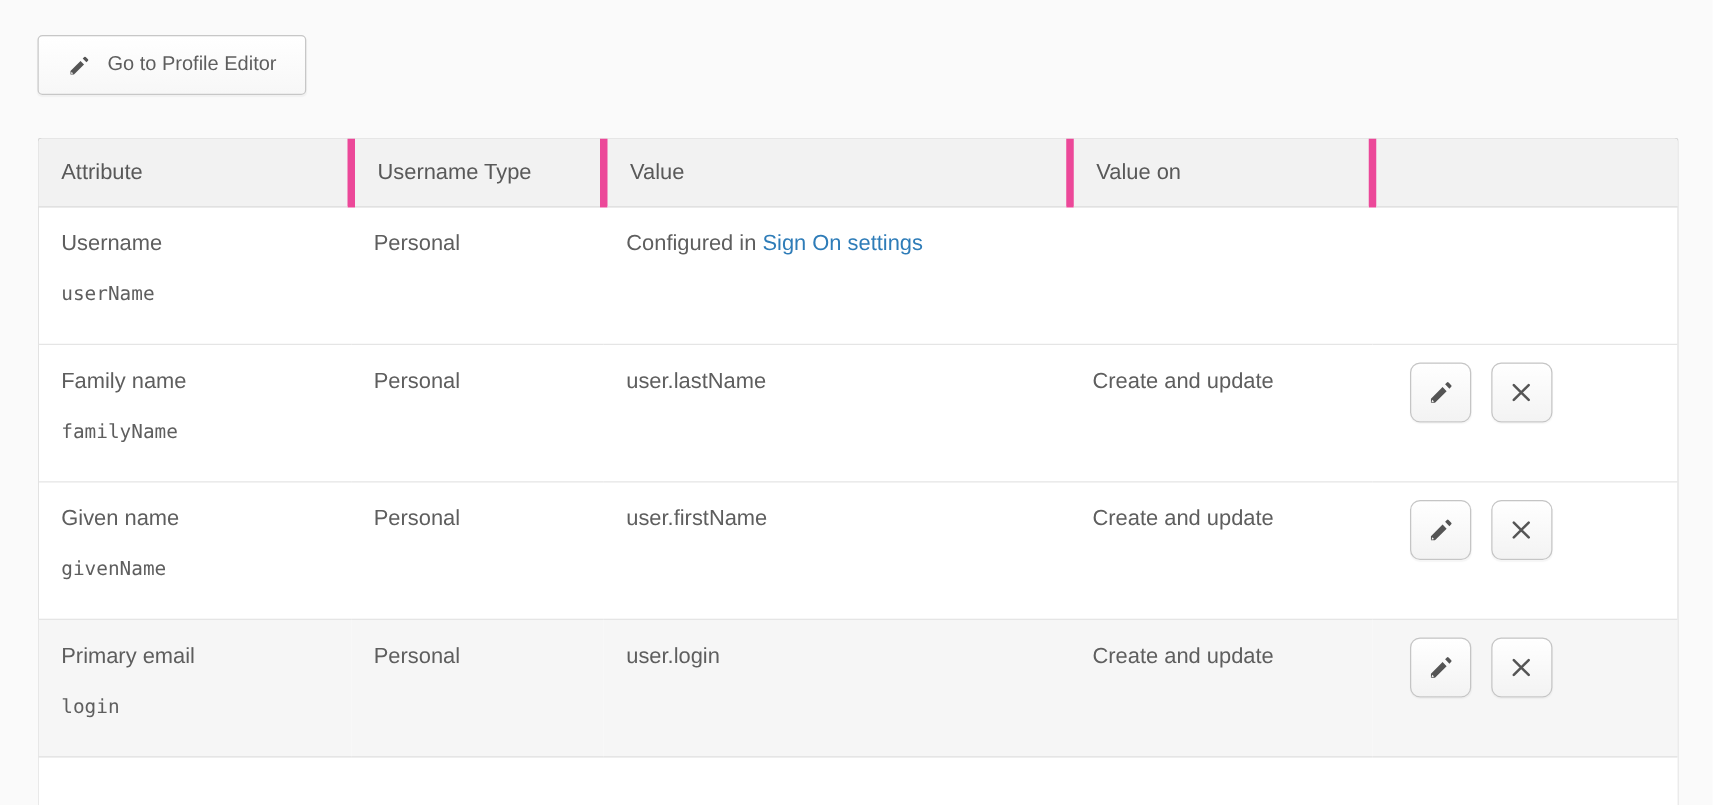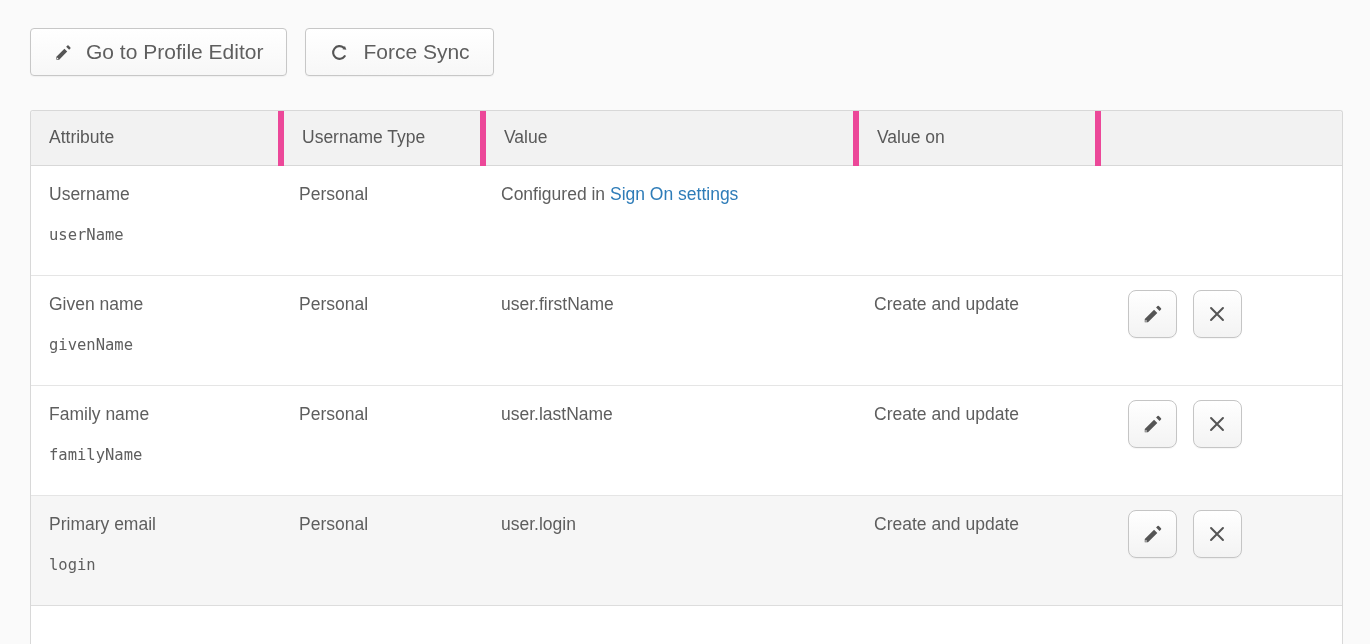--- a/index.html
+++ b/index.html
@@ -12,21 +12,21 @@
   }
 
   
   .toolbar { display: flex; gap: 18px; margin: 28px 0 0 30px; }
   .btn {
     display: inline-flex; align-items: center; gap: 13px;
     height: 48px; padding: 0 23px;
     background: linear-gradient(#ffffff, #f7f7f7);
     border: 1px solid #c7c7c7; border-radius: 4px;
     font-family: "Liberation Sans", sans-serif;
-    font-size: 21px; color: #5e5e5e; cursor: pointer;
+    font-size: 16px; color: #5e5e5e; cursor: pointer;
     box-shadow: 0 1px 1px rgba(0,0,0,0.04);
     white-space: nowrap;
   }
   .btn svg { flex: 0 0 auto; }
 
   
   .table-wrap {
     width: 1313px; margin: 34px 0 0 30px;
     background: #ffffff;
     border: 1px solid #d8d8d8; border-bottom: none;
@@ -81,29 +81,20 @@
 <body>
 
 <div class="toolbar">
   <button class="btn">
     <span style="display:inline-flex">
       <svg width="19" height="19" viewBox="0 0 24 24" fill="#555555">
           <path d="M3 17.46V21h3.54L16.7 10.84l-3.54-3.54L3 17.46zM3.6 20.4l.5-2.1 1.6 1.6-2.1.5zM20.71 7.04a1 1 0 0 0 0-1.41l-2.34-2.34a1 1 0 0 0-1.41 0l-1.59 1.59 3.75 3.75 1.59-1.59z"></path>
         </svg>
     </span>
     <span>Go to Profile Editor</span>
-  </button>
-  <button class="btn">
-    <span style="display:inline-flex">
-      <svg width="21" height="21" viewBox="0 0 24 24">
-        <path d="M16.7 6.4 A7.3 7.3 0 1 0 18.0 16.2" fill="none" stroke="#555555" stroke-width="2.4" stroke-linecap="round"></path>
-        <polygon points="19.9,8.9 15.4,8.3 18.2,4.5" fill="#555555"></polygon>
-      </svg>
-    </span>
-    <span>Force Sync</span>
   </button>
 </div>
 
 <div class="table-wrap">
   <table>
     <colgroup>
       <col style="width:250px">
         <col style="width:202px">
         <col style="width:373px">
         <col style="width:242px">
@@ -132,60 +123,60 @@
           <span>Configured in </span><a class="link">Sign On settings</a>
         </td>
         <td>
           <span></span>
         </td>
         <td class="actions-cell"></td>
       </tr>
 
       <tr>
         <td>
+          <div class="attr-primary">Family name</div>
+          <div class="attr-secondary">familyName</div>
+        </td>
+        <td>
+          <span>Personal</span>
+        </td>
+        <td>
+          <span>user.lastName</span>
+        </td>
+        <td>
+          <span>Create and update</span>
+        </td>
+        <td class="actions-cell">
+          <button class="icon-btn">
+            <span style="display:inline-flex">
+              <svg width="22" height="22" viewBox="0 0 24 24" fill="#555555">
+                  <path d="M3 17.46V21h3.54L16.7 10.84l-3.54-3.54L3 17.46zM3.6 20.4l.5-2.1 1.6 1.6-2.1.5zM20.71 7.04a1 1 0 0 0 0-1.41l-2.34-2.34a1 1 0 0 0-1.41 0l-1.59 1.59 3.75 3.75 1.59-1.59z"></path>
+                </svg>
+            </span>
+          </button>
+          <button class="icon-btn">
+            <span style="display:inline-flex">
+              <svg width="22" height="22" viewBox="0 0 24 24">
+                  <path d="M5.5 5.5l13 13M18.5 5.5l-13 13" stroke="#555555" stroke-width="2.2" stroke-linecap="round" fill="none"></path>
+                </svg>
+            </span>
+          </button>
+        </td>
+      </tr>
+
+      <tr>
+        <td>
           <div class="attr-primary">Given name</div>
           <div class="attr-secondary">givenName</div>
         </td>
         <td>
           <span>Personal</span>
         </td>
         <td>
           <span>user.firstName</span>
-        </td>
-        <td>
-          <span>Create and update</span>
-        </td>
-        <td class="actions-cell">
-          <button class="icon-btn">
-            <span style="display:inline-flex">
-              <svg width="22" height="22" viewBox="0 0 24 24" fill="#555555">
-                  <path d="M3 17.46V21h3.54L16.7 10.84l-3.54-3.54L3 17.46zM3.6 20.4l.5-2.1 1.6 1.6-2.1.5zM20.71 7.04a1 1 0 0 0 0-1.41l-2.34-2.34a1 1 0 0 0-1.41 0l-1.59 1.59 3.75 3.75 1.59-1.59z"></path>
-                </svg>
-            </span>
-          </button>
-          <button class="icon-btn">
-            <span style="display:inline-flex">
-              <svg width="22" height="22" viewBox="0 0 24 24">
-                  <path d="M5.5 5.5l13 13M18.5 5.5l-13 13" stroke="#555555" stroke-width="2.2" stroke-linecap="round" fill="none"></path>
-                </svg>
-            </span>
-          </button>
-        </td>
-      </tr>
-
-      <tr>
-        <td>
-          <div class="attr-primary">Family name</div>
-          <div class="attr-secondary">familyName</div>
-        </td>
-        <td>
-          <span>Personal</span>
-        </td>
-        <td>
-          <span>user.lastName</span>
         </td>
         <td>
           <span>Create and update</span>
         </td>
         <td class="actions-cell">
           <button class="icon-btn">
             <span style="display:inline-flex">
               <svg width="22" height="22" viewBox="0 0 24 24" fill="#555555">
                   <path d="M3 17.46V21h3.54L16.7 10.84l-3.54-3.54L3 17.46zM3.6 20.4l.5-2.1 1.6 1.6-2.1.5zM20.71 7.04a1 1 0 0 0 0-1.41l-2.34-2.34a1 1 0 0 0-1.41 0l-1.59 1.59 3.75 3.75 1.59-1.59z"></path>
                 </svg>

